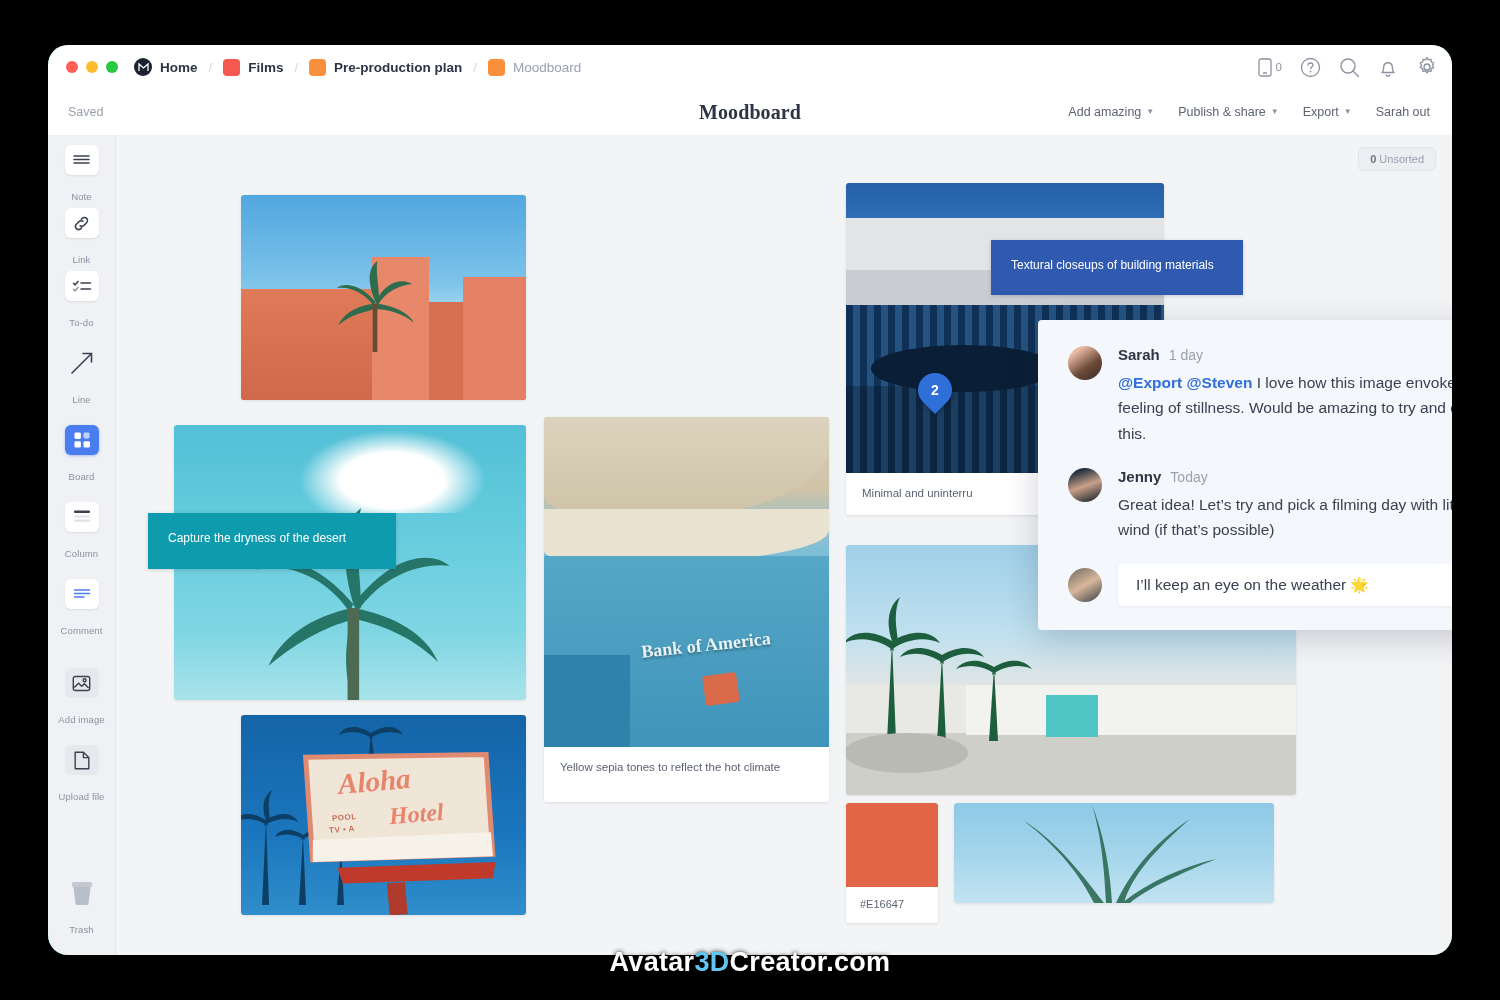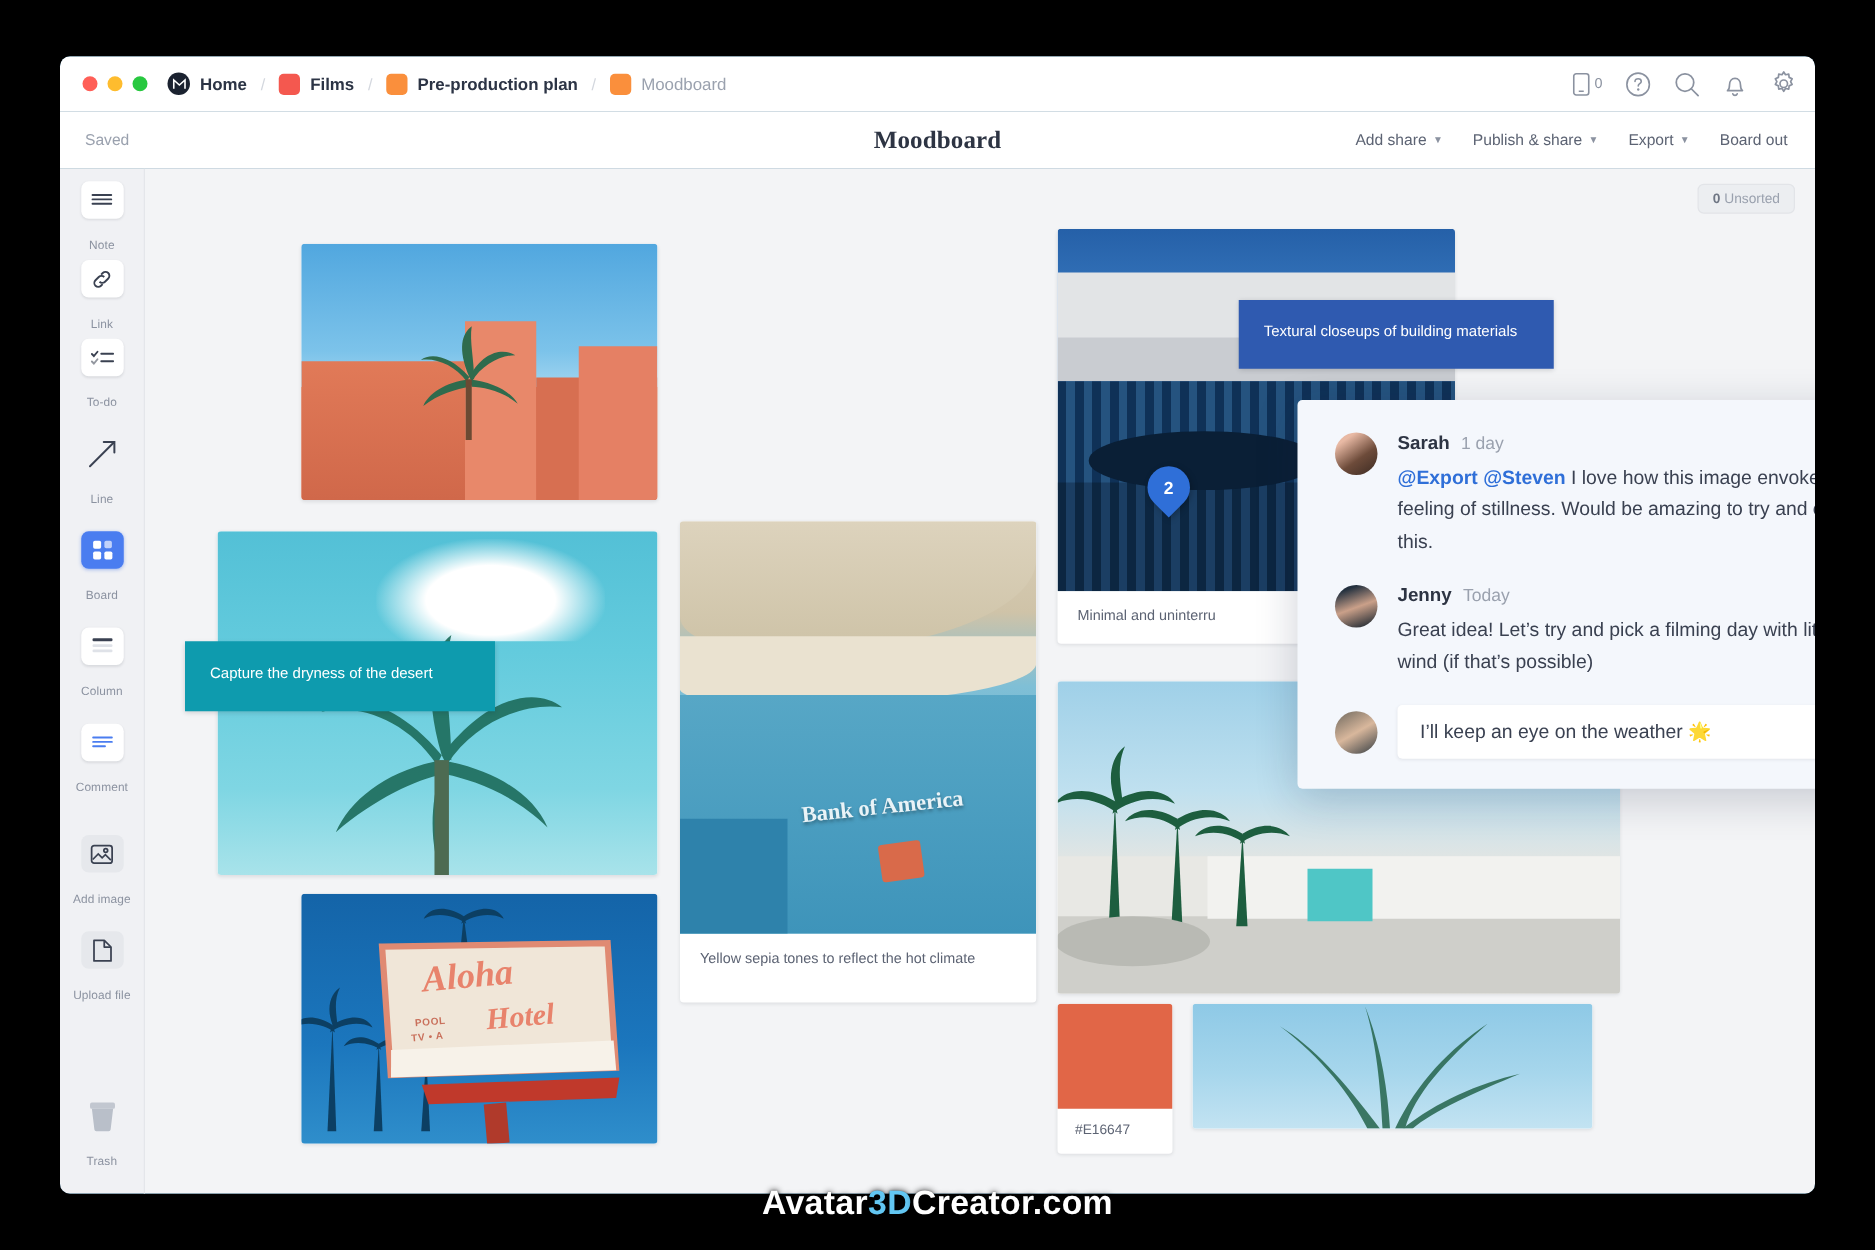--- a/index.html
+++ b/index.html
@@ -11,22 +11,22 @@
   }
   .desktop {
     position: relative;
     width: 1500px; height: 1000px;
     background: #000;
   }
   .window {
     position: absolute;
     left: 48px; top: 45px;
     width: 1404px; height: 910px;
-    background: #0c4a6e;
-    border-radius: 8px;
+    background: #14b8a6;
+    border-radius: 20px;
     overflow: hidden;
     box-shadow: 0 18px 50px rgba(0,0,0,0.55);
   }
 
   
   .titlebar {
     height: 44px;
     background: #ffffff;
     display: flex;
     align-items: center;
@@ -311,33 +311,33 @@
           </svg>
         </div>
       </div>
     </div>
 
     <div class="toolrow">
       <span class="saved">Saved</span>
       <div class="doc-title">Moodboard</div>
       <div class="tool-actions">
         <div class="tool-action">
-          <span>Add share</span>
+          <span>Add amazing</span>
           <span class="caret">▼</span>
         </div>
         <div class="tool-action">
           <span>Publish &amp; share</span>
           <span class="caret">▼</span>
         </div>
         <div class="tool-action">
           <span>Export</span>
           <span class="caret">▼</span>
         </div>
         <div class="tool-action">
-          <span>Board out</span>
+          <span>Sarah out</span>
         </div>
       </div>
     </div>
 
     <div class="body">
 
       <div class="sidebar">
 
         <div class="tool">
           <div class="tool-box">

